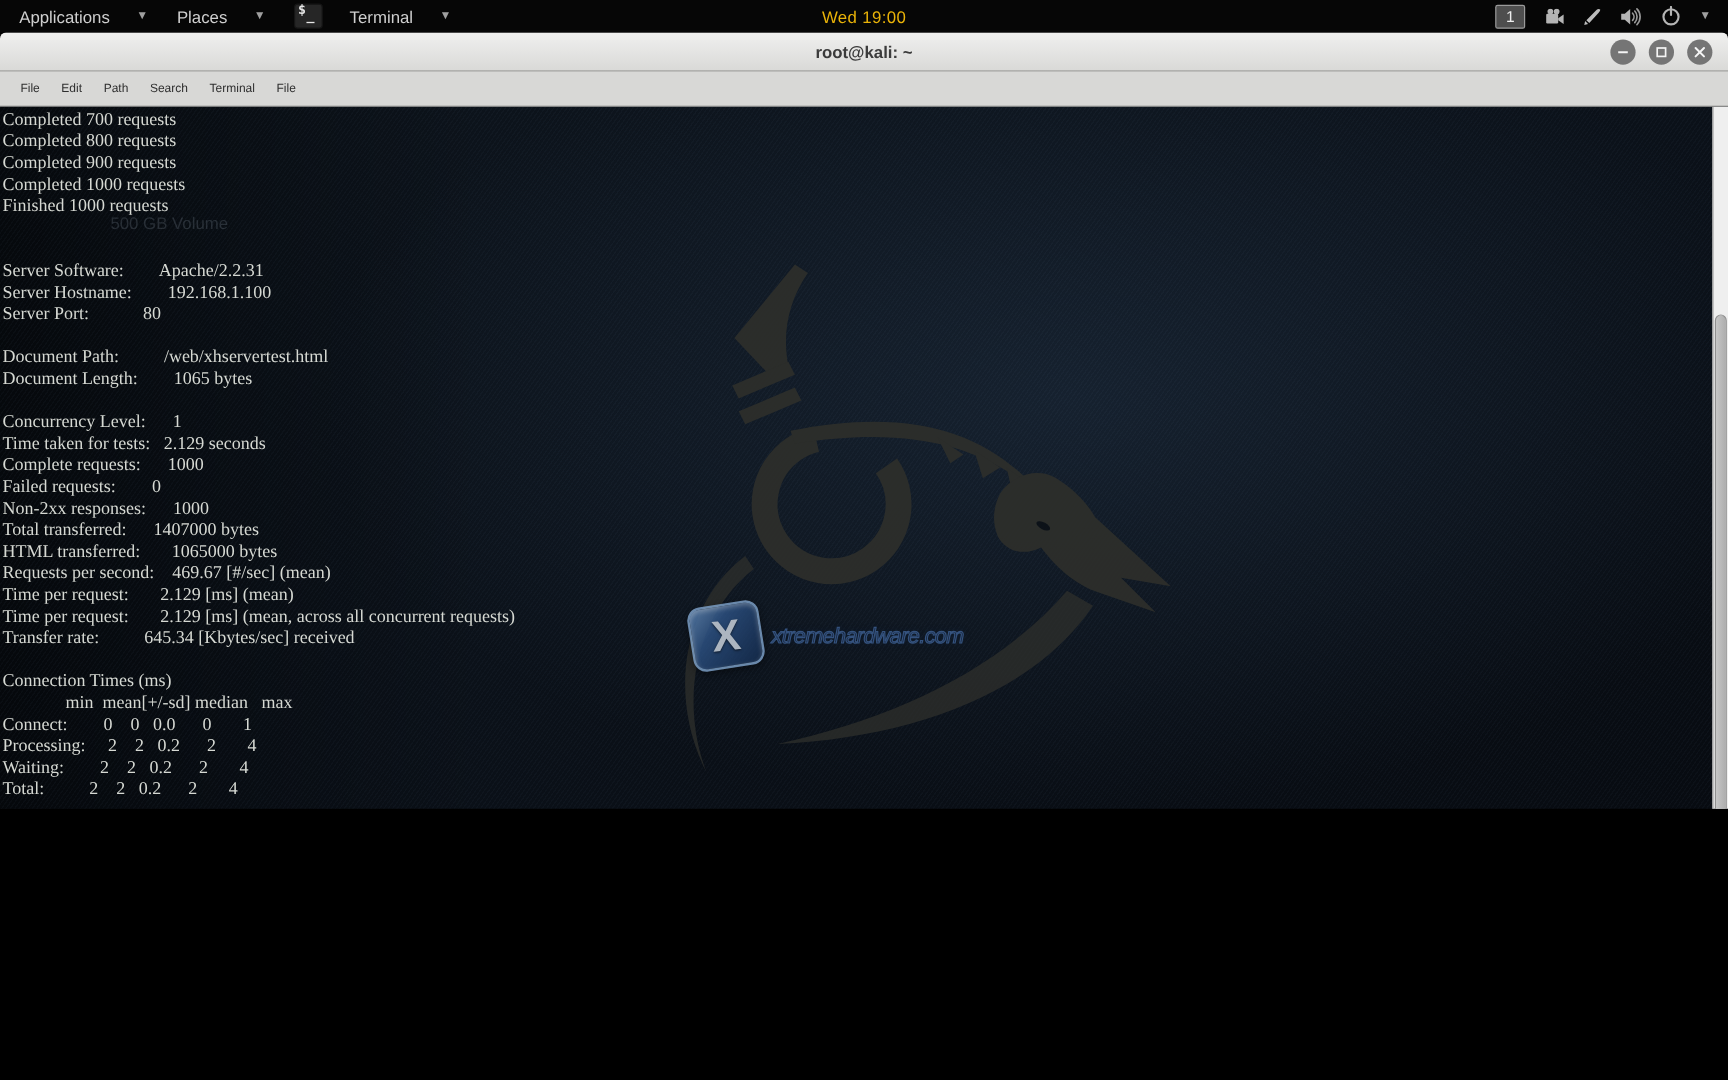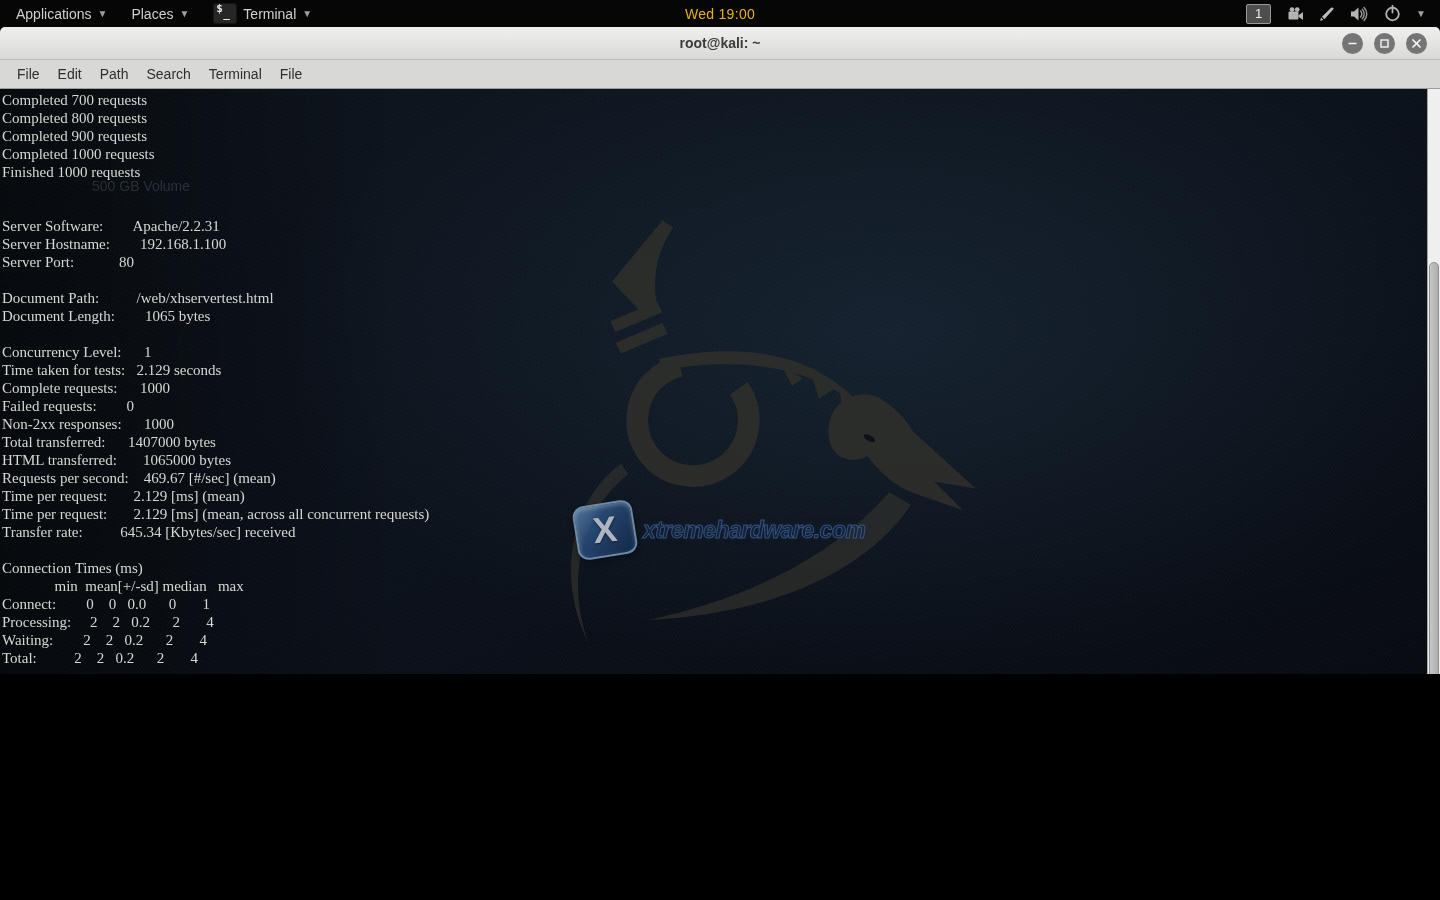--- a/index.html
+++ b/index.html
@@ -2,61 +2,61 @@
 <html><head>
 <meta charset="utf-8">
 <style>
   * { box-sizing: border-box; margin: 0; padding: 0; }
   html,body { width:1440px; height:900px; background:#000; overflow:hidden; }
   .screen { position:relative; width:1440px; height:900px; font-family:"Liberation Sans", sans-serif; }
 
   
   .panel { position:relative; height:27px; background:#060606; display:flex; align-items:center; color:#cfcfcf; font-size:14px; }
   .panel-left { display:flex; align-items:center; height:100%; }
-  .panel-item { display:flex; align-items:center; gap:6px; height:100%; padding:0 12px; background:transparent; border:none; color:#cfcfcf; font-size:14px; font-family:inherit; cursor:default; }
+  .panel-item { display:flex; align-items:center; gap:22px; height:100%; padding:0 12px; background:transparent; border:none; color:#cfcfcf; font-size:14px; font-family:inherit; cursor:default; }
   .panel-item:first-child { padding-left:16px; }
   .caret { font-size:10px; color:#9f9f9f; line-height:1; }
   .term-ico { position:relative; width:24px; height:21px; background:#262626; border:1px solid #151515; border-radius:3px; display:inline-block; }
   .term-ico .d { position:absolute; top:-2px; left:2px; color:#e8e8e8; font-size:11px; font-weight:bold; font-family:"DejaVu Sans Mono", monospace; }
   .term-ico .u { position:absolute; top:3px; left:9px; color:#e8e8e8; font-size:11px; font-weight:bold; font-family:"DejaVu Sans Mono", monospace; }
   .panel-clock { position:absolute; left:50%; transform:translateX(-50%); font-weight:normal; color:#eab308; letter-spacing:0.3px; }
   .panel-right { margin-left:auto; display:flex; align-items:center; gap:15px; padding-right:14px; height:100%; }
   .ws { min-width:25px; height:20px; border:1px solid #9a9a9a; background:#4e4e4e; color:#eee; font-size:13px; display:flex; align-items:center; justify-content:center; border-radius:2px; }
   .picon { display:flex; align-items:center; }
   .picon svg { display:block; }
 
   
   .window { position:absolute; top:27px; left:0; width:1440px; height:647px; border-radius:5px 5px 0 0; overflow:hidden; }
   .titlebar { height:33px; background:linear-gradient(#f0f0ef,#d9d9d7); display:flex; align-items:center; position:relative; border-bottom:1px solid #bdbdbb; }
   .title { position:absolute; left:50%; transform:translateX(-50%); font-size:14px; font-weight:bold; color:#3b3b3b; }
   .controls { margin-left:auto; display:flex; gap:11px; padding-right:13px; }
   .wbtn { width:21px; height:21px; border-radius:50%; background:#757575; border:none; color:#f2f2f2; display:flex; align-items:center; justify-content:center; cursor:default; padding:0; }
   .wbtn svg { display:block; }
   .menubar { height:29px; background:#d8d8d6; display:flex; align-items:center; padding-left:8px; border-bottom:1px solid #9d9d9b; }
-  .menu-item { padding:0 9px; font-size:14px; color:#2e2e2e; height:100%; display:flex; align-items:center; }
+  .menu-item { padding:0 9px; font-size:10px; color:#2e2e2e; height:100%; display:flex; align-items:center; }
 
   
   .terminal { position:relative; height:810px; overflow:hidden;
     background:
       linear-gradient(90deg, rgba(0,0,0,0.55) 0%, rgba(0,0,0,0) 28%),
       radial-gradient(ellipse 950px 520px at 62% 30%, rgba(45,68,94,0.32), rgba(0,0,0,0) 66%),
       linear-gradient(155deg, #0d141c 0%, #0b1119 45%, #06090e 100%);
   }
   .terminal::before { content:""; position:absolute; inset:0;
     background:repeating-linear-gradient(125deg, rgba(130,160,195,0.035) 0 1px, rgba(0,0,0,0) 1px 3px); }
   .wallpaper { position:absolute; inset:0; }
   .dragon { position:absolute; inset:0; width:100%; height:100%; opacity:0.9; }
 
   .watermark { position:absolute; left:575px; top:414px; display:flex; align-items:center; opacity:0.82; }
   .wm-logo { width:60px; height:54px; border-radius:11px; transform:rotate(-9deg);
     background:linear-gradient(135deg,#5f88b8 0%,#2d5284 35%,#142c4f 100%);
     border:2px solid #7fa3cc; border-color:#7ea2ca; display:flex; align-items:center; justify-content:center;
     box-shadow:inset 0 2px 4px rgba(255,255,255,0.35), 0 2px 6px rgba(0,0,0,0.5); }
   .wm-x { color:#cfd9e4; font-size:36px; font-weight:bold; transform:rotate(3deg); line-height:1; text-shadow:0 1px 2px rgba(0,0,0,0.6); }
-  .wm-text { margin-left:8px; font-size:23px; font-weight:bold; font-style:italic; letter-spacing:-0.5px;
+  .wm-text { margin-left:8px; font-size:18px; font-weight:normal; font-style:italic; letter-spacing:-0.5px;
     color:#16233c; -webkit-text-stroke:1px #3d6093; text-shadow:0 0 6px rgba(20,40,70,0.9); }
 
   .ghost { position:absolute; left:92px; top:89px; font-size:14px; color:rgba(165,180,195,0.20); }
 
   .tout { position:relative; margin:0; padding:2px 0 0 2px; font-family:Liberation Serif, serif;
     font-size:15px; line-height:18px; color:#d6d9d3; white-space:pre; }
   .promptline { position:relative; display:flex; align-items:center; height:18px; margin-left:2px;
     font-family:"DejaVu Sans Mono", monospace; font-size:15px; line-height:18px; font-weight:bold; }
   .promptline span { white-space:pre; }
   .p-user { color:#d24545; }

